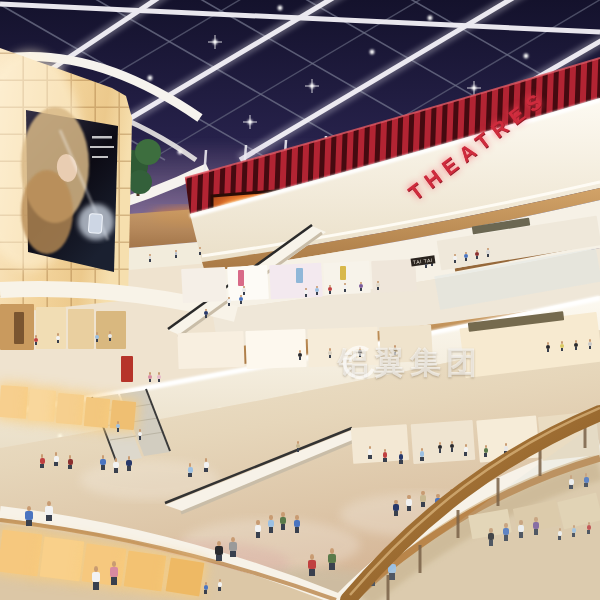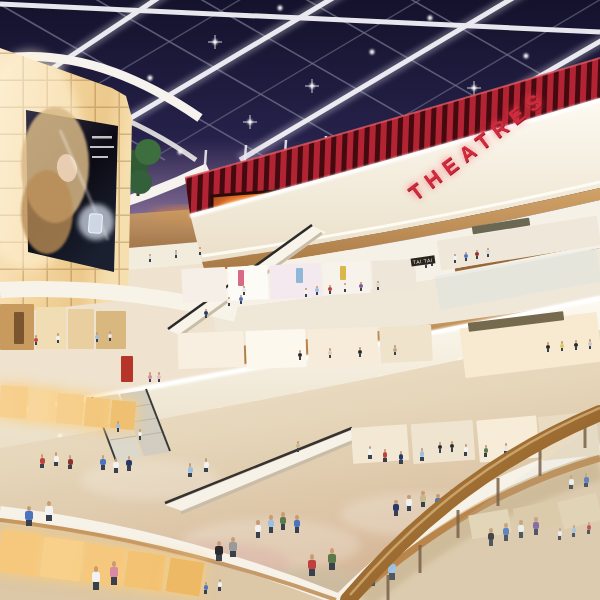--- a/index.html
+++ b/index.html
@@ -752,20 +752,27 @@
       <div class="person" style="left: 388px; top: 558px; width: 7.9px; height: 22px;">
         <i style="background:#c89b72"></i>
         <b style="background:#9cc0e2"></b>
         <u style="background:#39404e"></u>
       </div>
     </div>
 
 <div id="overlay-layer">
   <div class="sign-theatres" style="color: rgb(207, 43, 61);">THEATRES</div>
   <div class="sign-taitai">TAI TAI</div>
+  <div class="watermark" style="color: rgba(255, 255, 255, 0.62);">
+    <svg width="44" height="44" viewBox="0 0 44 44">
+      <path d="M30,8 A15,15 0 1 0 35,27" stroke="rgba(255,255,255,0.62)" stroke-width="3.5" fill="none"></path>
+      <path d="M12,20 A9,9 0 0 1 26,14" stroke="rgba(255,255,255,0.62)" stroke-width="3" fill="none"></path>
+    </svg>
+    <span>铝翼集团</span>
+  </div>
 </div>
 
 <svg id="rail-svg" width="600" height="600" viewBox="0 0 600 600">
   <path d="M600,420 L350,600 L600,600 Z" fill="#cfd8da" opacity="0.16"></path>
   <g stroke="#7a6248" stroke-width="3" opacity="0.85">
     <line x1="585" y1="420" x2="585" y2="448"></line>
         <line x1="540" y1="448" x2="540" y2="476"></line>
     <line x1="498" y1="478" x2="498" y2="506"></line>
         <line x1="458" y1="510" x2="458" y2="538"></line>
     <line x1="420" y1="545" x2="420" y2="573"></line>

